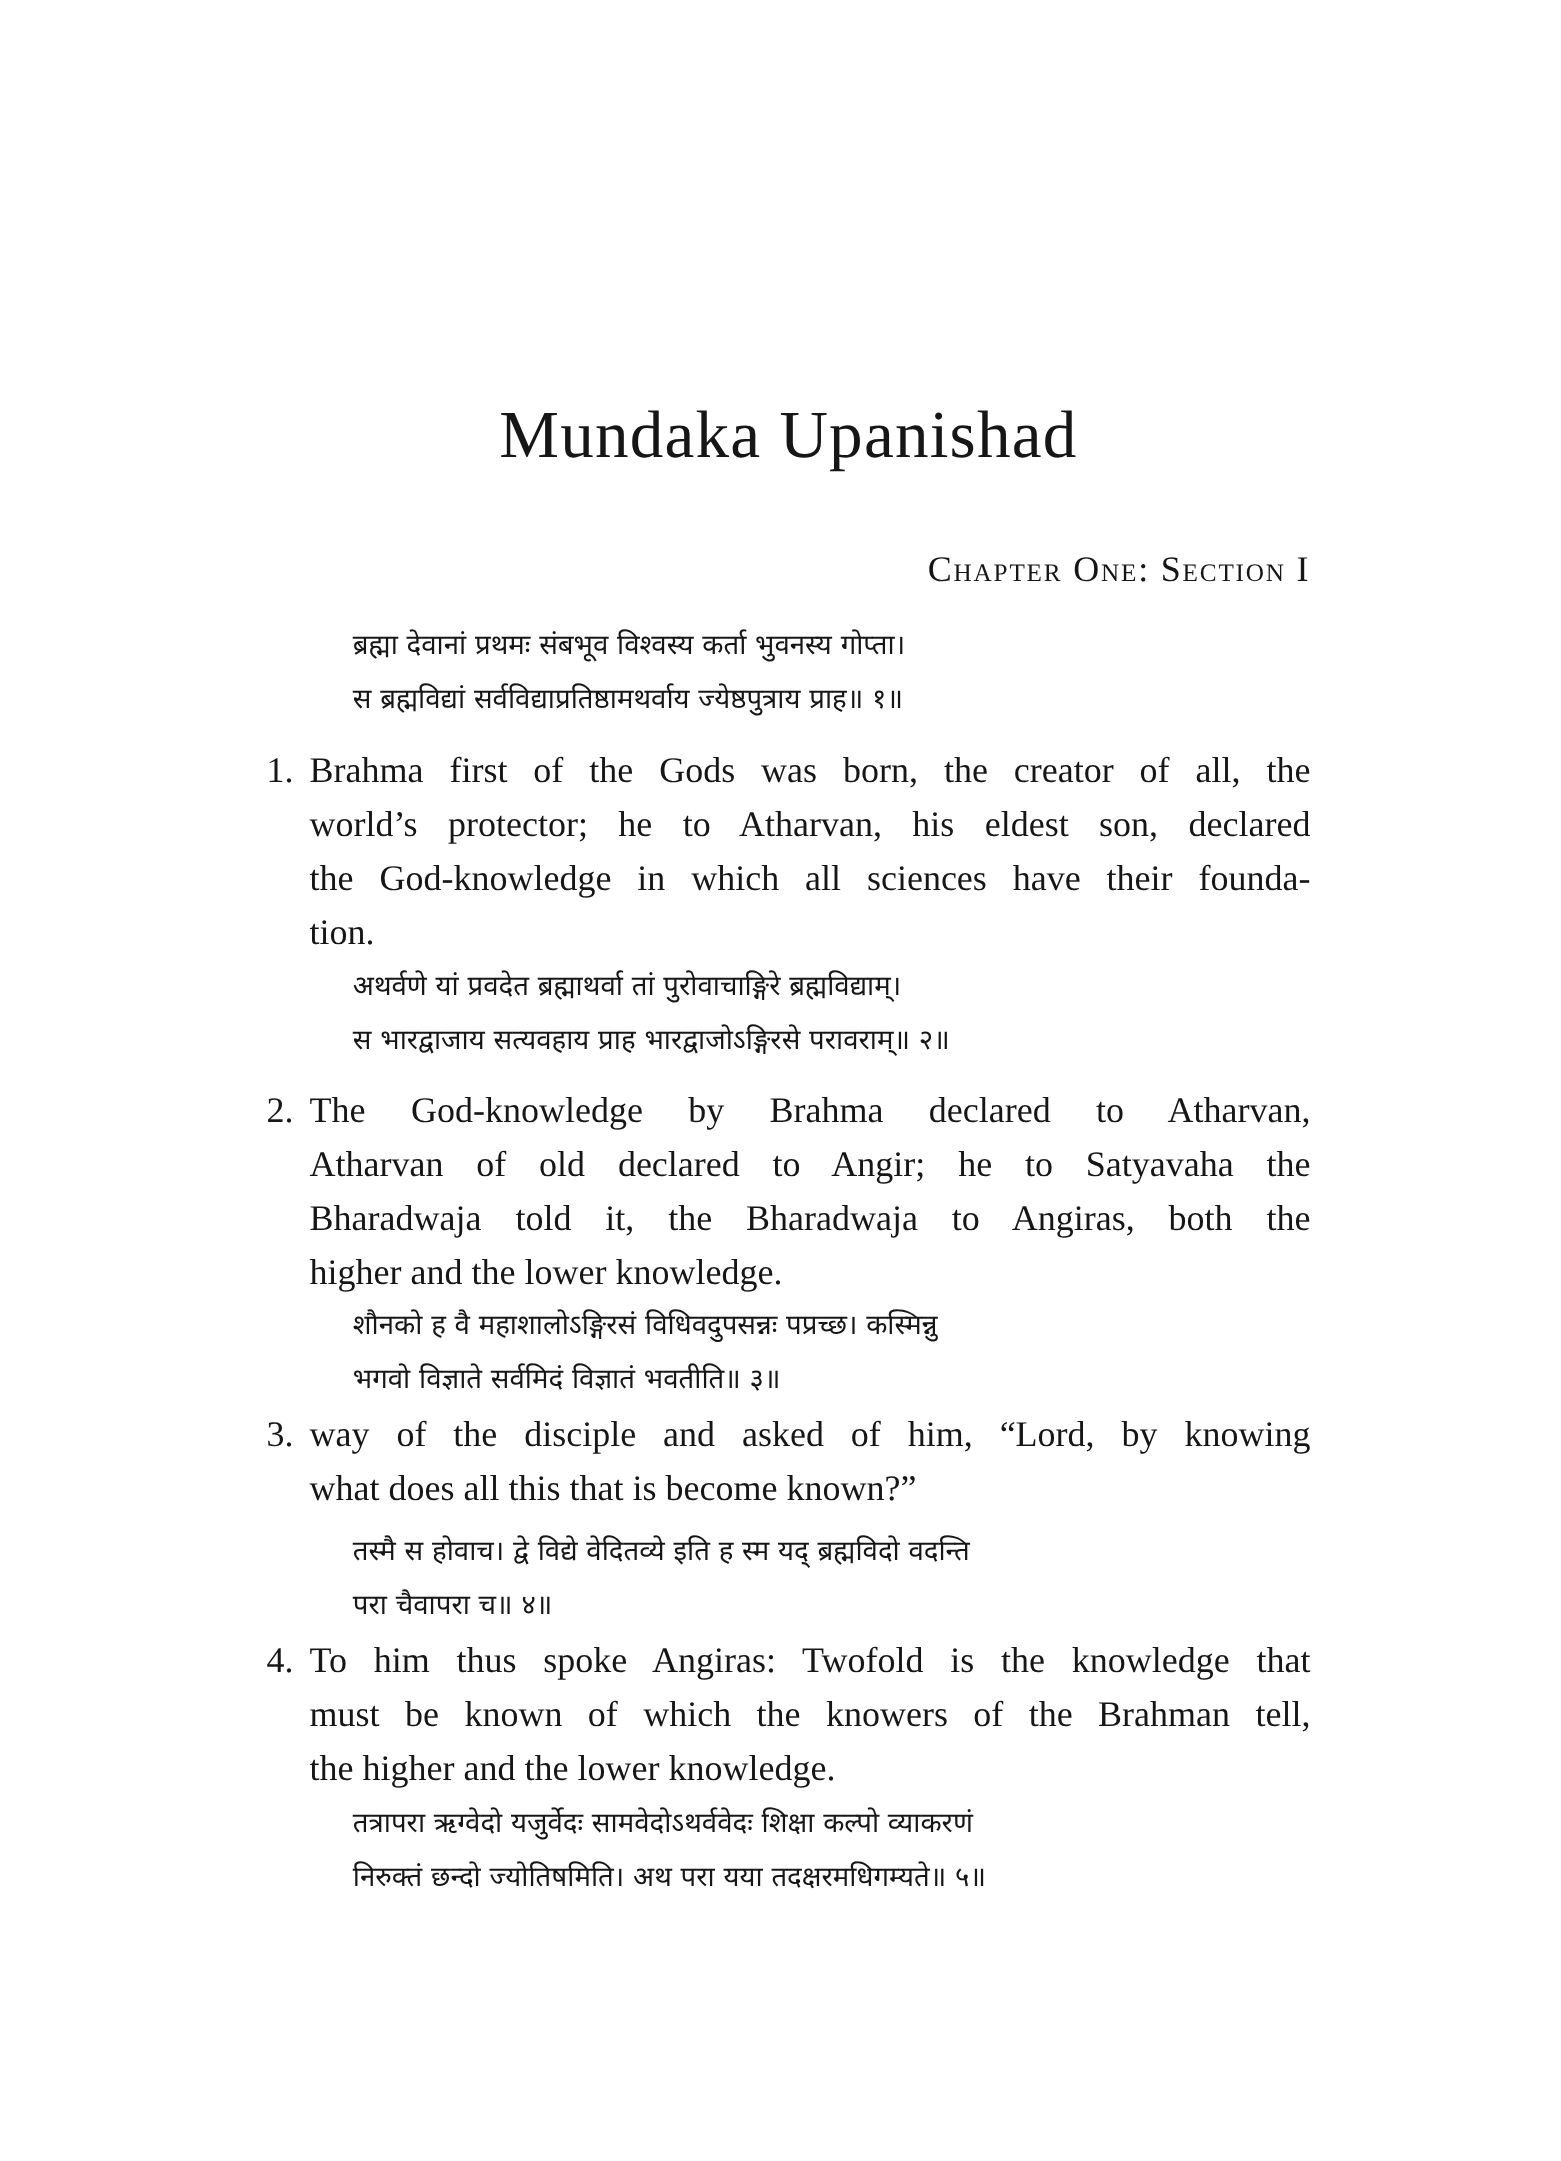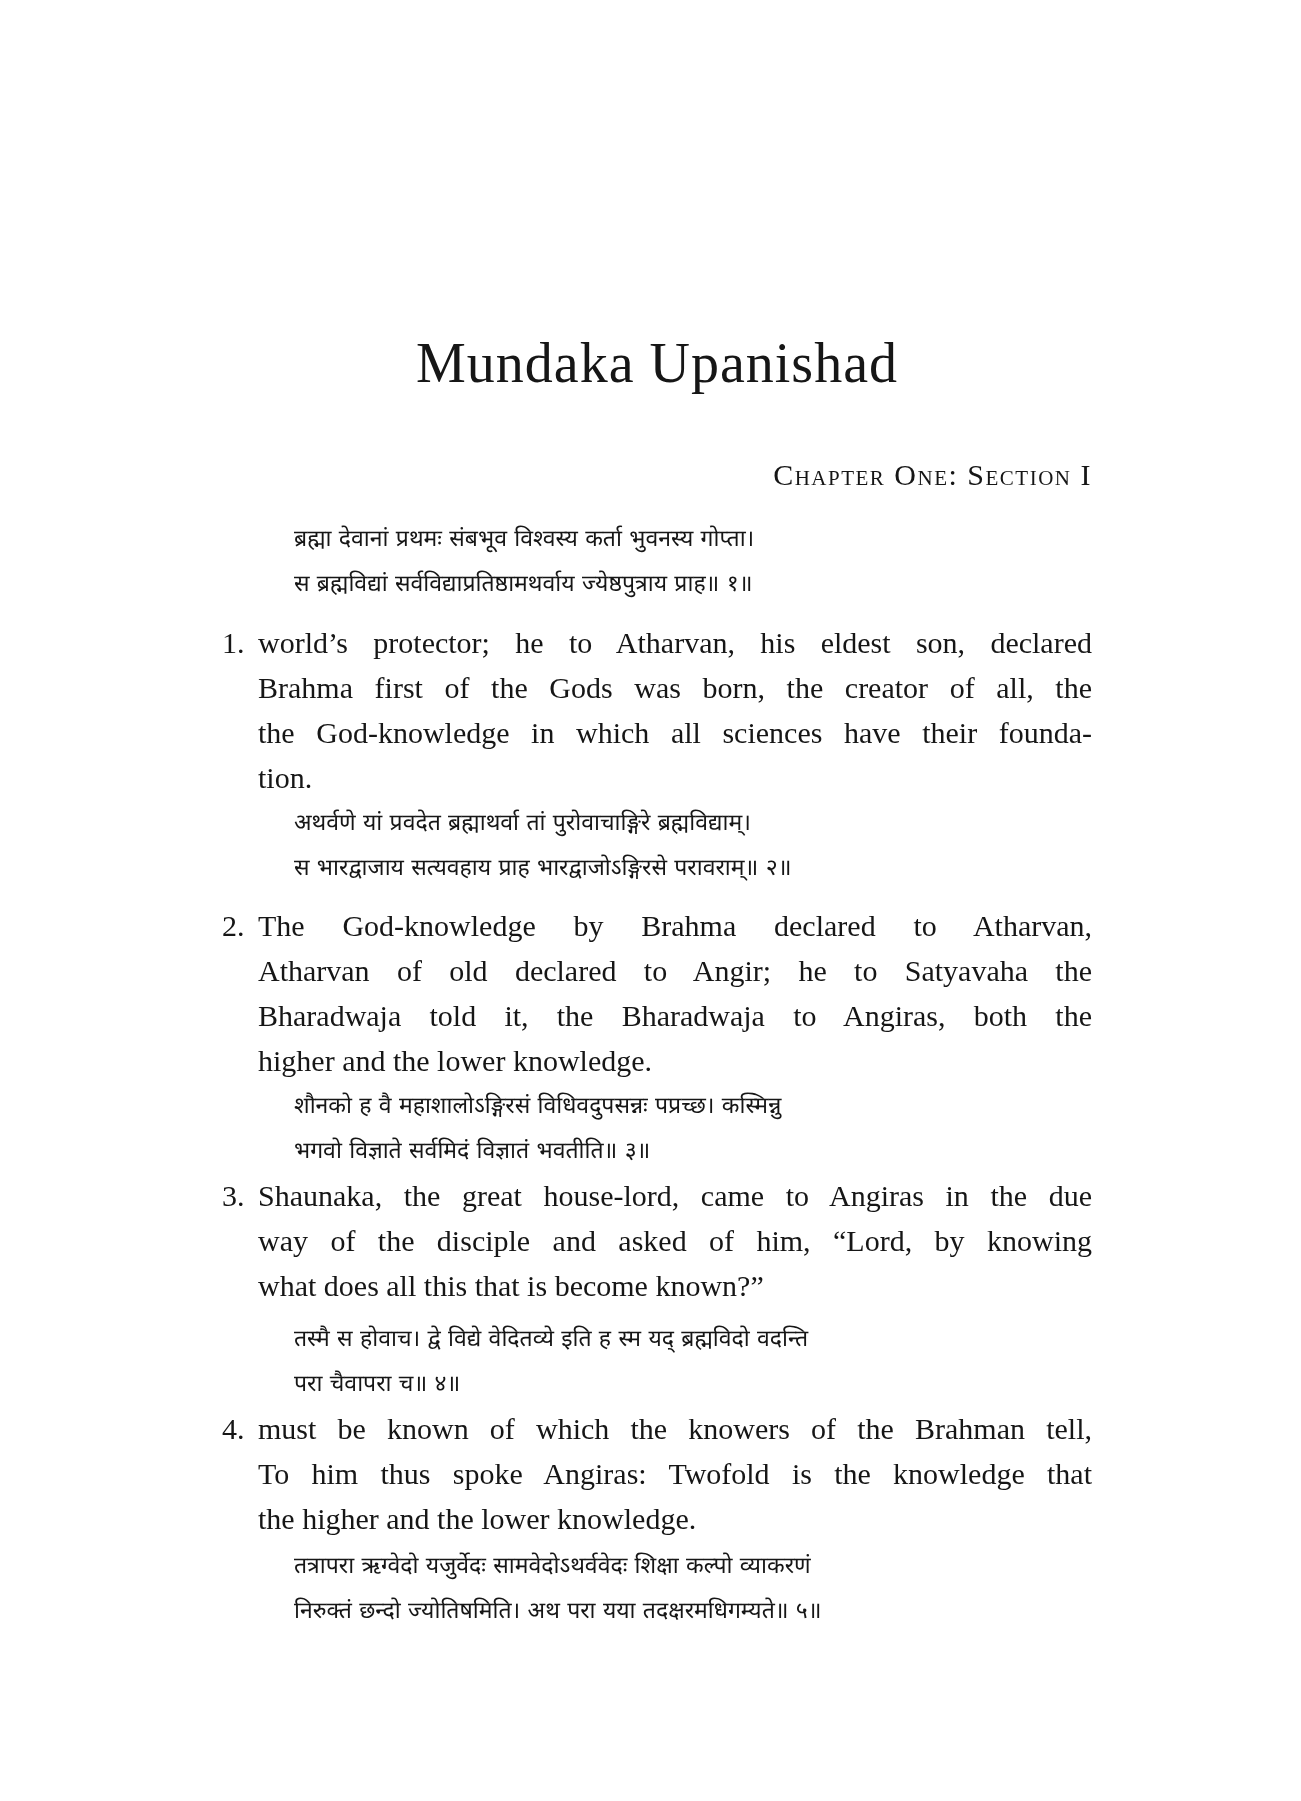--- a/index.html
+++ b/index.html
@@ -80,22 +80,22 @@
 
     <div class="chapter">Chapter One: Section I</div>
 
     <div class="verse" style="margin-top:24px">
       <div class="verse-line">ब्रह्मा देवानां प्रथमः संबभूव विश्वस्य कर्ता भुवनस्य गोप्ता।</div>
       <div class="verse-line">स ब्रह्मविद्यां सर्वविद्याप्रतिष्ठामथर्वाय ज्येष्ठपुत्राय प्राह॥ १॥</div>
     </div>
     <div class="para" style="margin-top:14px">
       <div class="para-num">1.</div>
       <div class="para-lines">
+        <div class="tline">Brahma first of the Gods was born, the creator of all, the</div>
         <div class="tline">world’s protector; he to Atharvan, his eldest son, declared</div>
-        <div class="tline">Brahma first of the Gods was born, the creator of all, the</div>
         <div class="tline">the God-knowledge in which all sciences have their founda-</div>
         <div class="tline last">tion.</div>
       </div>
     </div>
 
     <div class="verse" style="margin-top:0">
       <div class="verse-line">अथर्वणे यां प्रवदेत ब्रह्माथर्वा तां पुरोवाचाङ्गिरे ब्रह्मविद्याम्।</div>
       <div class="verse-line">स भारद्वाजाय सत्यवहाय प्राह भारद्वाजोऽङ्गिरसे परावराम्॥ २॥</div>
     </div>
     <div class="para" style="margin-top:13px">
@@ -108,35 +108,34 @@
       </div>
     </div>
 
     <div class="verse" style="margin-top:0">
       <div class="verse-line">शौनको ह वै महाशालोऽङ्गिरसं विधिवदुपसन्नः पप्रच्छ। कस्मिन्नु</div>
       <div class="verse-line">भगवो विज्ञाते सर्वमिदं विज्ञातं भवतीति॥ ३॥</div>
     </div>
     <div class="para" style="margin-top:0">
       <div class="para-num">3.</div>
       <div class="para-lines">
-        <div class="tline">Shaunaka, the great house-lord, came to Angiras in the due</div>
         <div class="tline">way of the disciple and asked of him, “Lord, by knowing</div>
         <div class="tline last">what does all this that is become known?”</div>
       </div>
     </div>
 
     <div class="verse" style="margin-top:8px">
       <div class="verse-line">तस्मै स होवाच। द्वे विद्ये वेदितव्ये इति ह स्म यद् ब्रह्मविदो वदन्ति</div>
       <div class="verse-line">परा चैवापरा च॥ ४॥</div>
     </div>
     <div class="para" style="margin-top:0">
       <div class="para-num">4.</div>
       <div class="para-lines">
+        <div class="tline">To him thus spoke Angiras: Twofold is the knowledge that</div>
         <div class="tline">must be known of which the knowers of the Brahman tell,</div>
-        <div class="tline">To him thus spoke Angiras: Twofold is the knowledge that</div>
         <div class="tline last">the higher and the lower knowledge.</div>
       </div>
     </div>
 
     <div class="verse" style="margin-top:2px">
       <div class="verse-line">तत्रापरा ऋग्वेदो यजुर्वेदः सामवेदोऽथर्ववेदः शिक्षा कल्पो व्याकरणं</div>
       <div class="verse-line">निरुक्तं छन्दो ज्योतिषमिति। अथ परा यया तदक्षरमधिगम्यते॥ ५॥</div>
     </div>
 
   </div>

